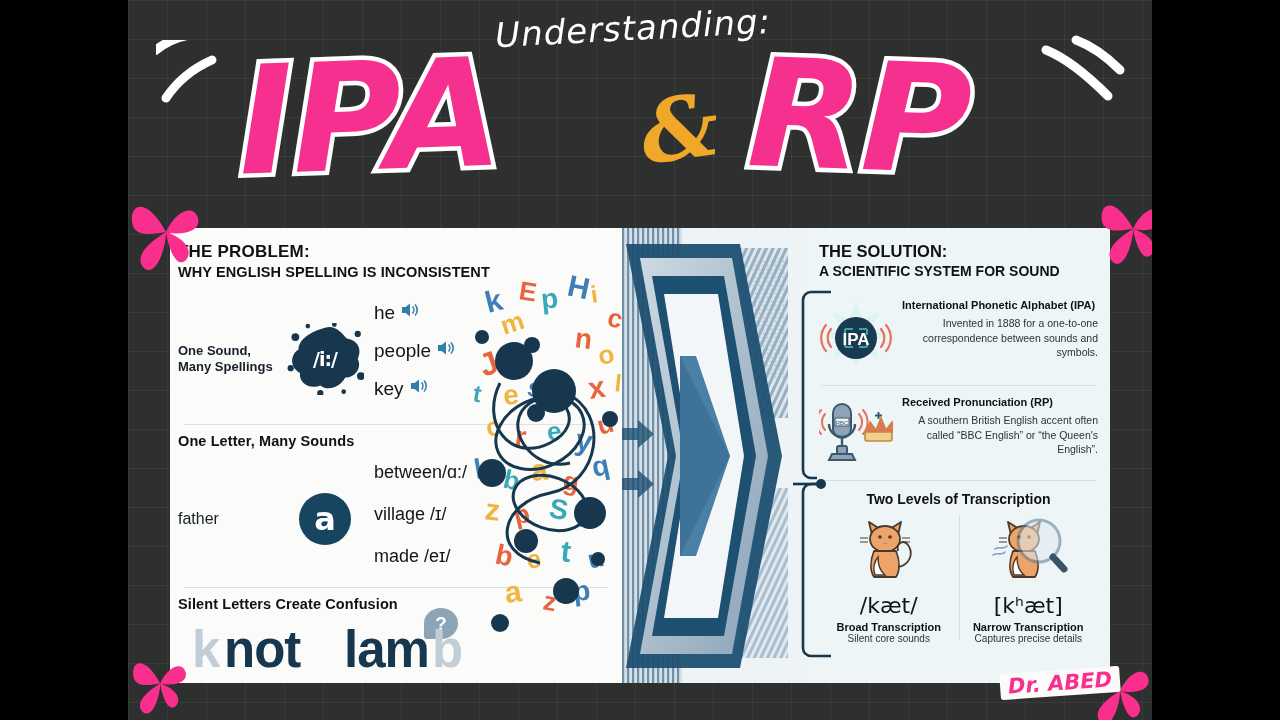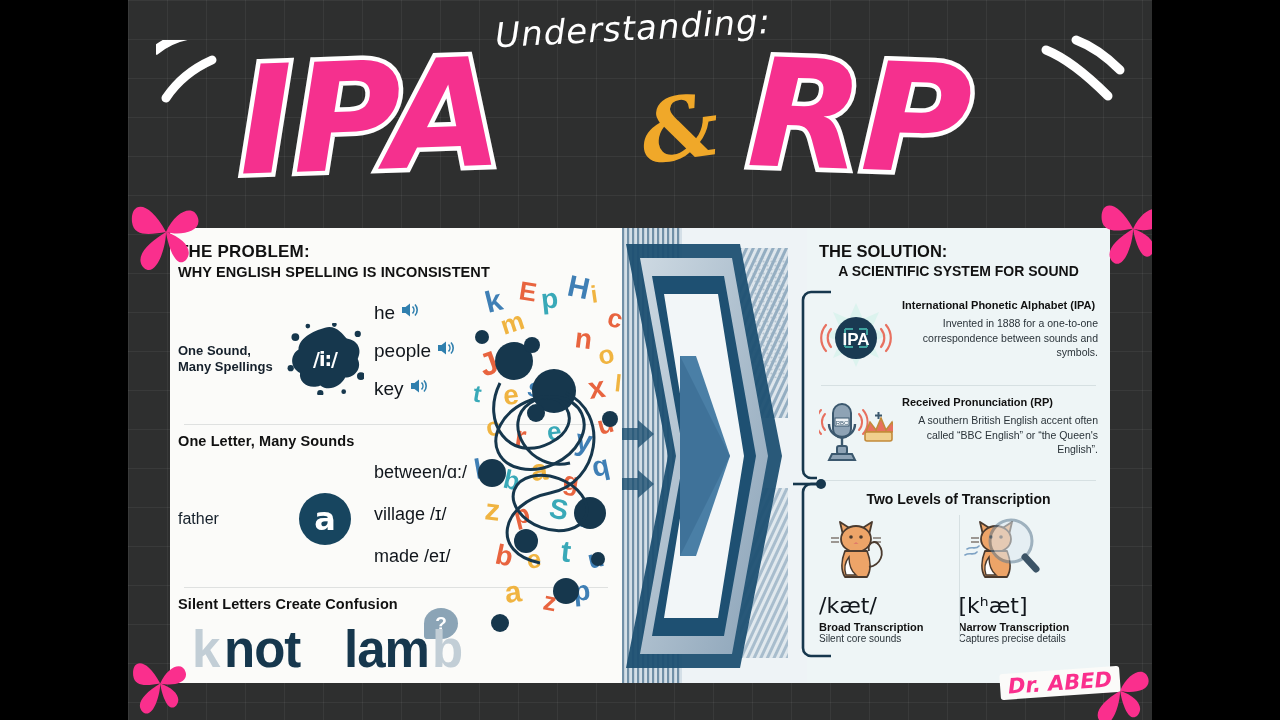--- a/index.html
+++ b/index.html
@@ -96,29 +96,29 @@
     position:absolute; left:246px; top:-8px; width:34px; height:31px; border-radius:50% 50% 50% 10%;
     background:#8ba4b6; color:#fff; font-size:19px; font-weight:700;
     display:flex; align-items:center; justify-content:center;
   }
 
   
   #funnel { position:absolute; left:0; top:0; width:185px; height:455px; }
 
   
   .sol-head { font-size:16.5px; font-weight:700; color:#111; }
-  .sol-sub  { font-size:14px; font-weight:700; color:#111; margin-top:2px;text-align:center; }
+  .sol-sub  { font-size:14px; font-weight:700; color:#111; margin-top:2px; }
   .sol-item { display:flex; gap:9px; align-items:flex-start; }
   .sol-ttl  { font-size:11px; font-weight:700; color:#111; line-height:1.22; }
   .sol-txt  { font-size:10.5px; color:#2a3339; line-height:1.38; margin-top:4px;text-align:right; }
   .rdiv { height:1px; background:#d6e0e2; margin:10px 2px; }
 
   .tt-head { font-size:14px; font-weight:700; color:#111; text-align:center; }
   .tt-wrap { display:flex; margin-top:4px; }
-  .tt-col { flex:1; text-align:left; position:relative; }
+  .tt-col { flex:1; text-align:center; position:relative; }
   .tt-col + .tt-col::before { content:""; position:absolute; left:0; top:4px; bottom:4px; width:1px; background:#d6e0e2; }
   .tt-ipa { font-size:22px; color:#11161c; font-family:"DejaVu Sans", sans-serif; margin-top:2px; }
   .tt-lbl { font-size:11px; font-weight:700; color:#111; margin-top:3px; }
   .tt-cap { font-size:10px; color:#2a3339; }
 
   
   .bfly { position:absolute; z-index:7; fill:#FA2F8D; }
 
   
   #sig {

